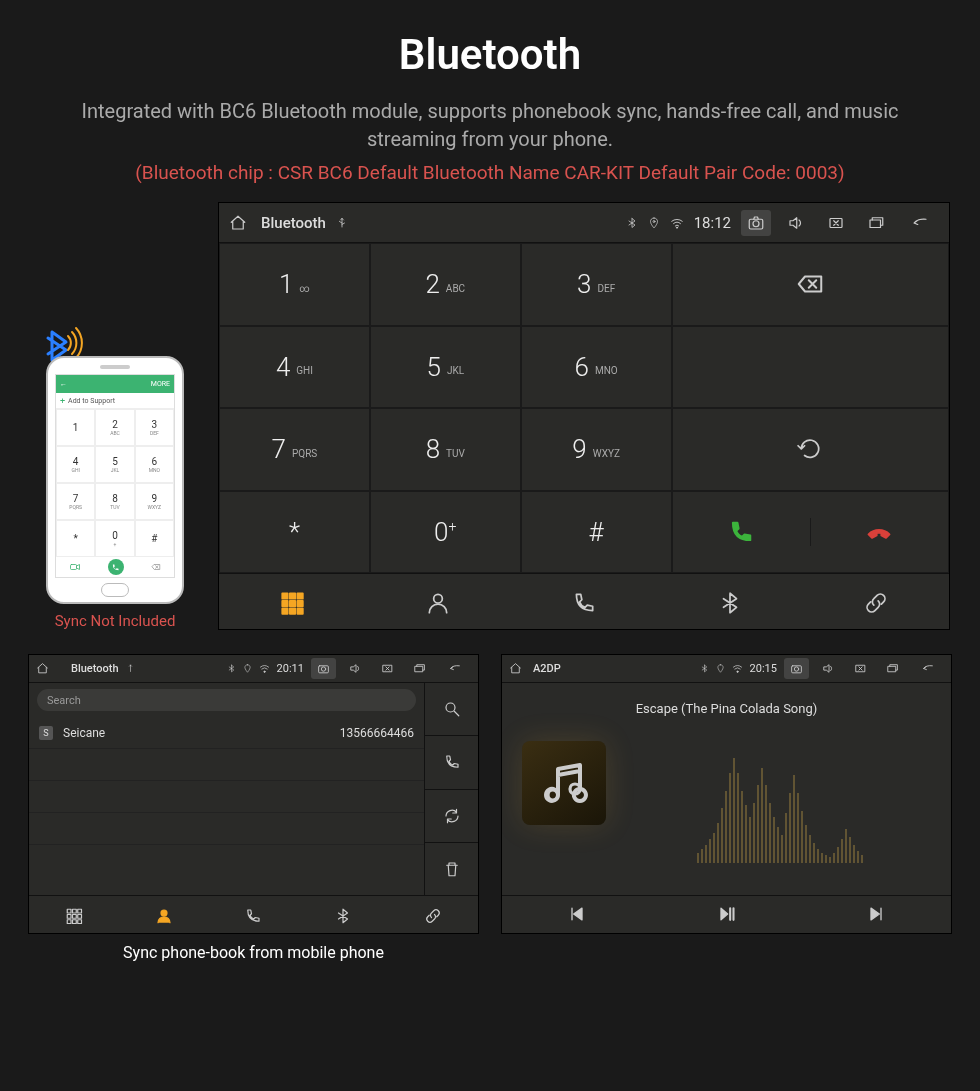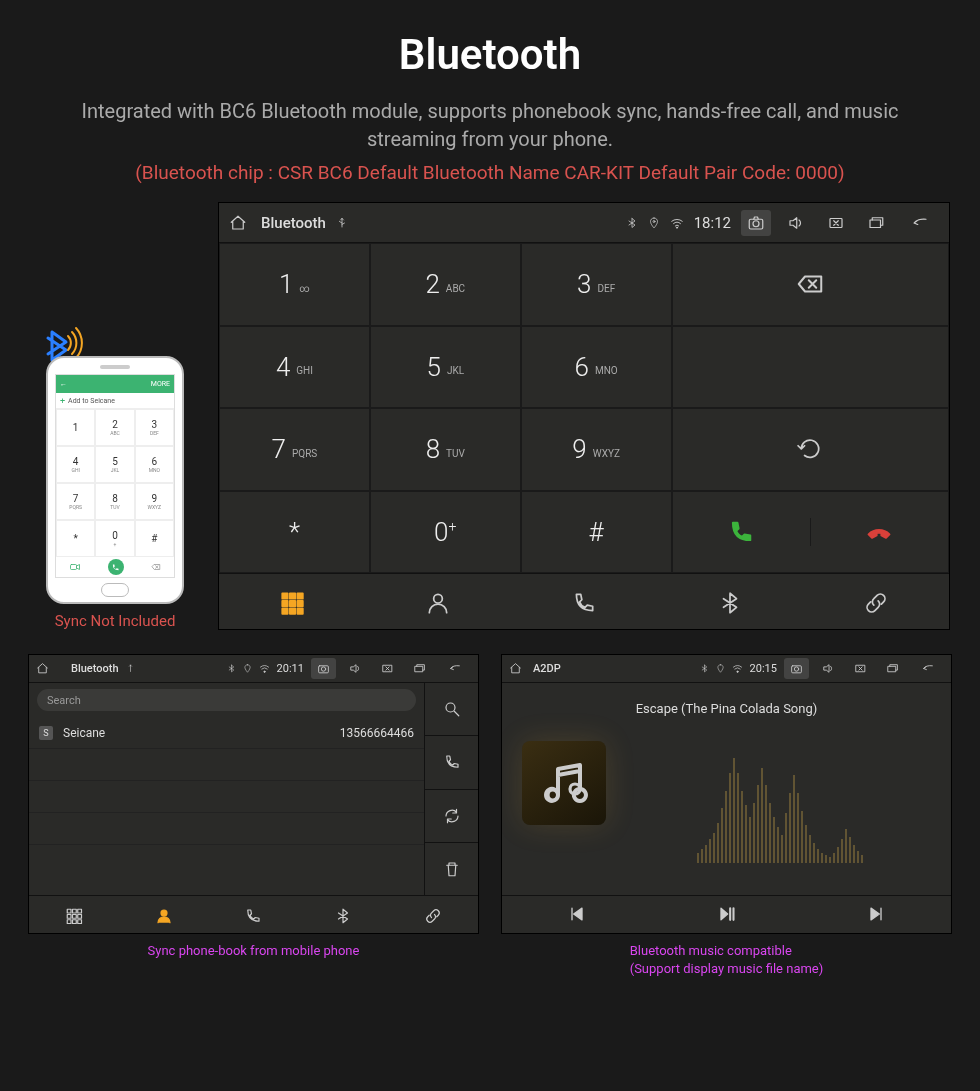--- a/index.html
+++ b/index.html
@@ -65,21 +65,21 @@
 .tab svg { width: 26px; height: 26px; }
 .tab.active svg { stroke: #f5a623; fill: #f5a623; }
 
 .tabbar.small { height: 40px; }
 .tabbar.small svg { width: 18px; height: 18px; }
 
 
 .row2 { display: flex; gap: 22px; padding: 16px 28px 0; }
 .col2 { flex: 1; display: flex; flex-direction: column; align-items: center; }
 .screen.sub { height: 280px; width: 100%; }
-.caption2 { font-size: 13px; color: #d946ef; margin-top: 8px; line-height: 1.35; }
+.caption2 { font-size: 16px; color: #ffffff; text-align: center; margin-top: 8px; line-height: 1.35; }
 
 .pb-body { display: flex; height: 212px; }
 .pb-left { flex: 1; display: flex; flex-direction: column; }
 .pb-search { margin: 6px 8px; height: 22px; background: #3a3a38; border-radius: 11px; padding: 0 10px; font-size: 11px; color: #999; display: flex; align-items: center; }
 .pb-row { display: flex; align-items: center; height: 32px; border-bottom: 1px solid #222; padding: 0 10px; font-size: 12px; color: #ddd; gap: 10px; }
 .pb-letter { width: 14px; height: 14px; background: #555; color: #ddd; font-size: 9px; display:flex;align-items:center;justify-content:center; border-radius:2px; }
 .pb-right { width: 54px; display: flex; flex-direction: column; border-left: 1px solid #111; }
 .pb-ricon { flex: 1; display:flex;align-items:center;justify-content:center; border-bottom: 1px solid #111; }
 .pb-ricon svg { width: 18px; height: 18px; }
 
@@ -93,42 +93,42 @@
 .music-ctrl { height: 40px; display:flex; align-items:center; justify-content:space-around; border-top:1px solid #111; }
 .music-ctrl svg { width: 20px; height: 20px; }
 
 svg { stroke: #ccc; fill: none; stroke-width: 1.6; stroke-linecap: round; stroke-linejoin: round; }
 </style>
 </head>
 <body>
 
 <h1 class="page-title">Bluetooth</h1>
 <p class="page-desc">Integrated with BC6 Bluetooth module, supports phonebook sync, hands-free call, and music streaming from your phone.</p>
-<p class="page-specs">(Bluetooth chip : CSR BC6    Default Bluetooth Name CAR-KIT    Default Pair Code: 0000)</p>
+<p class="page-specs">(Bluetooth chip : CSR BC6    Default Bluetooth Name CAR-KIT    Default Pair Code: 0003)</p>
 
 <div class="row1">
   <div class="phone-col">
     <div style="position:relative">
       <svg class="bt-waves" viewBox="0 0 50 50">
         <path d="M14 14 L14 42 L28 32 L10 20 M10 36 L28 24 L14 14" stroke="#2a7fff" stroke-width="3" fill="none"></path>
         <path d="M30 18 a10 10 0 0 1 0 14" stroke="#f5a623" stroke-width="2" fill="none"></path>
         <path d="M34 14 a16 16 0 0 1 0 22" stroke="#f5a623" stroke-width="2" fill="none"></path>
         <path d="M38 10 a22 22 0 0 1 0 30" stroke="#f5a623" stroke-width="2" fill="none"></path>
       </svg>
       <div class="phone-mock">
         <div class="phone-speaker"></div>
         <div class="phone-screen">
           <div class="phone-topbar">
             <span>←</span>
             <span style="flex:1"></span>
             <span>MORE</span>
           </div>
           <div class="phone-add">
             <span style="color:#3cb371;margin-right:3px;font-size:9px">+</span>
-            <span>Add to Seicane</span>
+            <span>Add to Support</span>
           </div>
           <div class="phone-keypad" id="phone-keypad">
               <div class="phone-key">1</div>
               <div class="phone-key">2<span>ABC</span></div>
               <div class="phone-key">3<span>DEF</span></div>
               <div class="phone-key">4<span>GHI</span></div>
               <div class="phone-key">5<span>JKL</span></div>
               <div class="phone-key">6<span>MNO</span></div>
               <div class="phone-key">7<span>PQRS</span></div>
               <div class="phone-key">8<span>TUV</span></div>
@@ -574,17 +574,14 @@
             </svg></div>
         <div><svg viewBox="0 0 24 24">
               <path d="M6 5 L14 12 L6 19 Z" fill="#ccc"></path>
               <path d="M17 5 V19 M21 5 V19" stroke-width="2.5"></path>
             </svg></div>
         <div><svg viewBox="0 0 24 24">
               <path d="M18 5 V19 M6 5 L16 12 L6 19 Z" fill="#ccc"></path>
             </svg></div>
       </div>
     </div>
-    <div class="caption2">
-      <span>Bluetooth music compatible</span><br><span>(Support display music file name)</span>
-    </div>
   </div>
 </div>
 
 </body></html>

